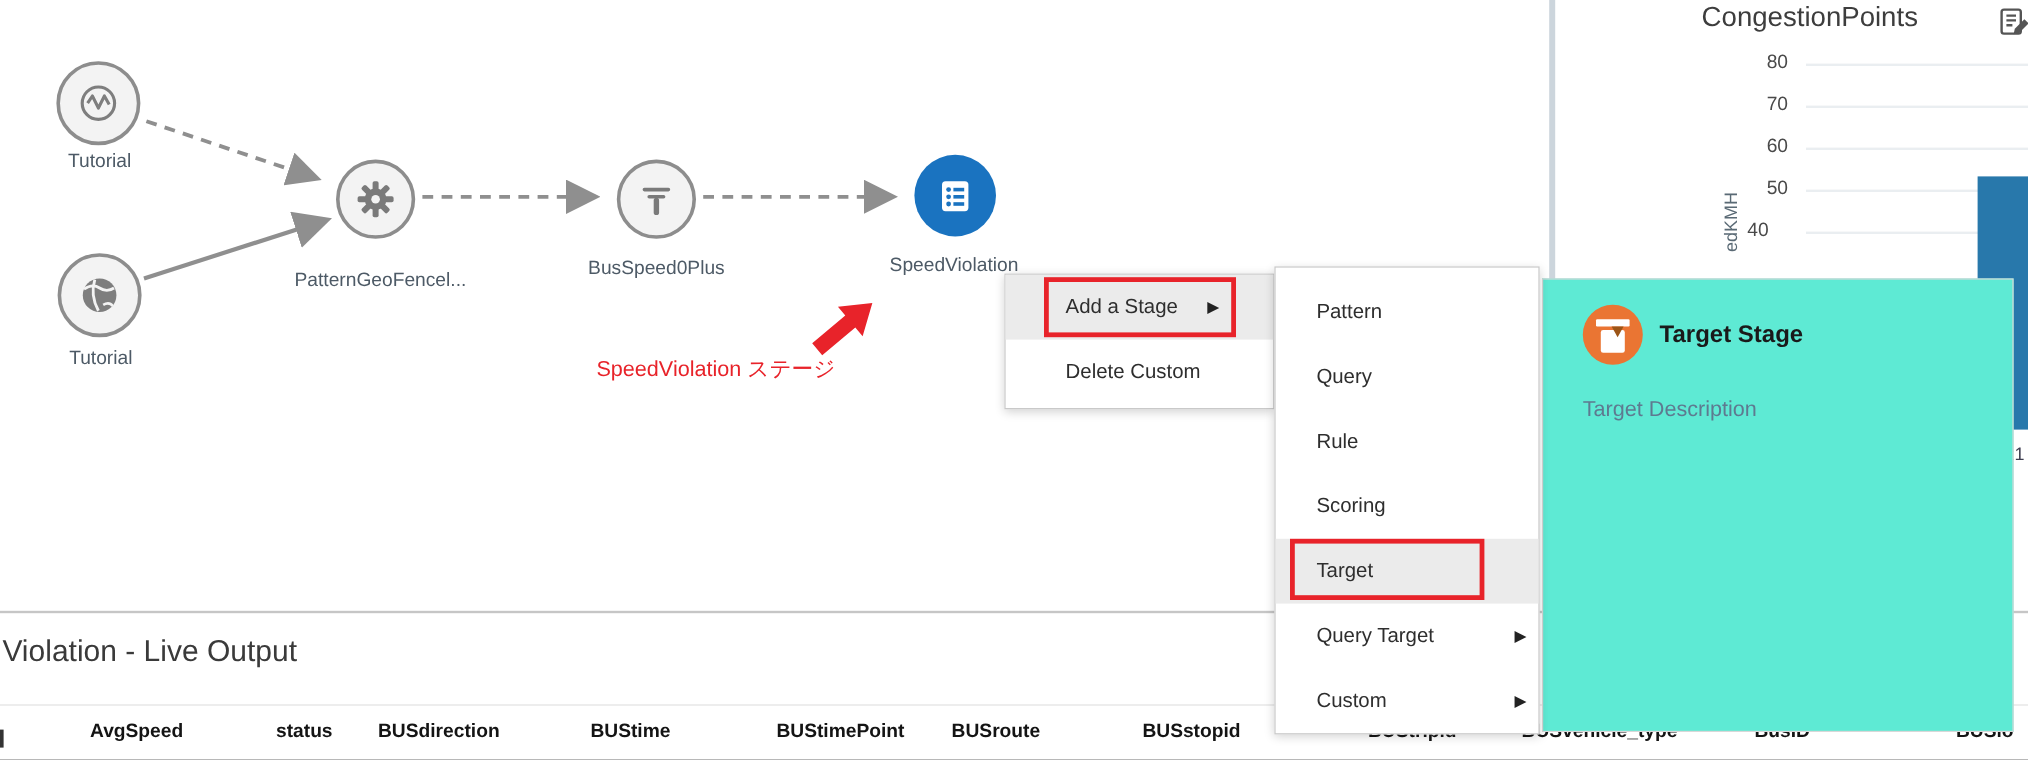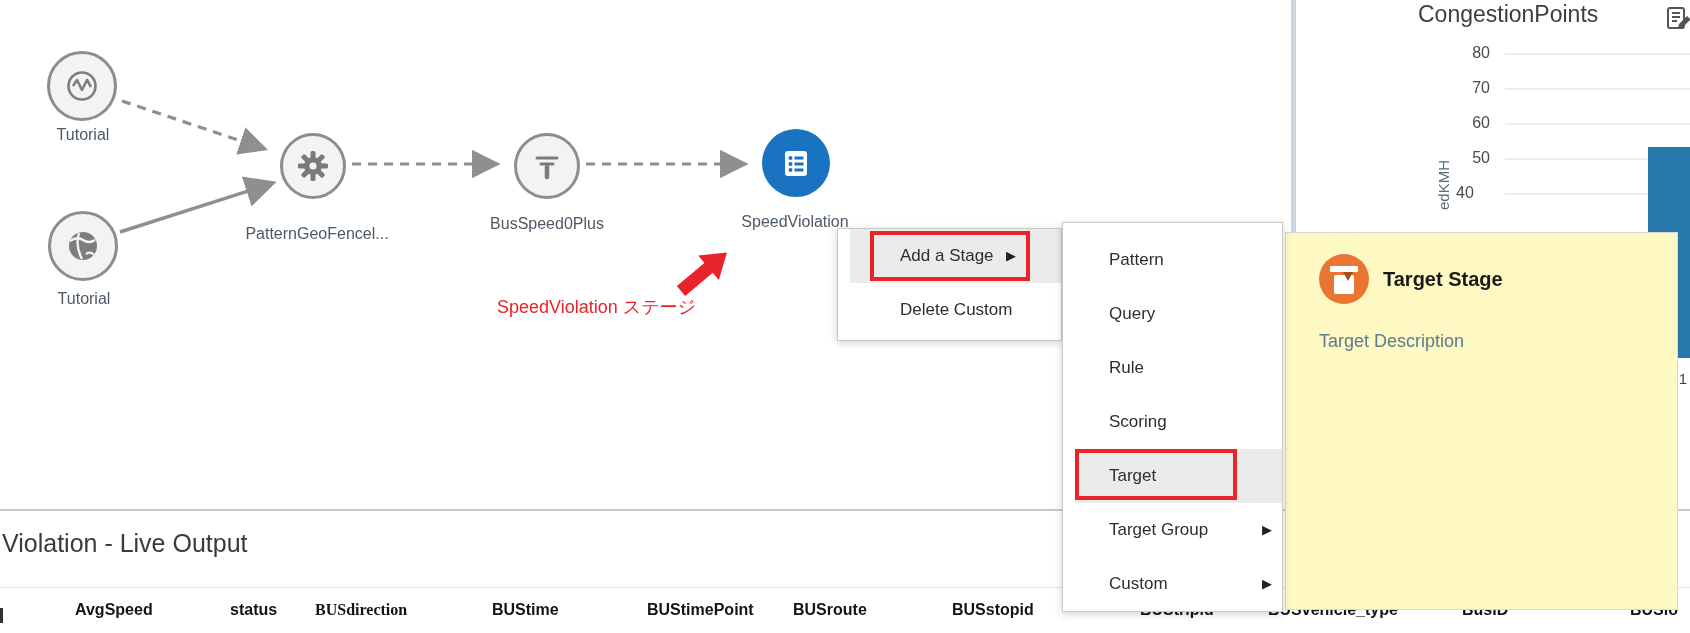--- a/index.html
+++ b/index.html
@@ -7,27 +7,27 @@
          font-family:"Liberation Sans",sans-serif;color:#333;}
   
   .node{position:absolute;border-radius:50%;display:flex;align-items:center;justify-content:center;box-sizing:border-box;}
   .node.gray{background:#f3f3f3;border:3px solid #8d8d8d;}
   .node.blue{background:#1a73c0;border:none;}
   .node-label{position:absolute;font-size:16px;color:#4d5a66;text-align:center;white-space:nowrap;}
   
   .red-text{position:absolute;color:#e8232a;font-size:18px;white-space:nowrap;}
   .red-box{position:absolute;border:4px solid #e8232a;pointer-events:none;z-index:5;}
   
-  .menu{position:absolute;background:#fff;border:1px solid #c9c9c9;box-shadow:0 2px 8px rgba(0,0,0,.18);z-index:30;box-sizing:border-box;padding-left:12px;}
+  .menu{position:absolute;background:#fff;border:1px solid #c9c9c9;box-shadow:0 2px 8px rgba(0,0,0,.18);z-index:30;box-sizing:border-box;}
   .menu-item{position:relative;height:54px;line-height:54px;font-size:17px;color:#2e2e2e;padding-left:50px;white-space:nowrap;}
   .menu2 .menu-item{padding-left:34px;}
   .menu-item.hl{background:#ebebeb;}
   .mi-arrow{position:absolute;top:0;font-size:13px;color:#222;}
   
-  #target-popup{position:absolute;left:1285px;top:232px;width:393px;height:378px;background:#fef9c3;
+  #target-popup{position:absolute;left:1285px;top:232px;width:393px;height:378px;background:#5eead4;
                 border:1px solid #d8d8d8;z-index:20;box-sizing:border-box;}
   #popup-icon{position:absolute;left:33px;top:21px;width:50px;height:50px;border-radius:50%;background:#ea7533;}
   #popup-title{position:absolute;left:97px;top:35px;font-size:20px;font-weight:bold;color:#1a1a1a;}
   #popup-desc{position:absolute;left:33px;top:98px;font-size:18px;color:#5e7a90;}
   
   .chart-el{position:absolute;z-index:3;}
   .gridline{height:2px;background:#eaeef1;width:185px;left:1505px;}
   .ytick{left:1440px;width:50px;text-align:right;font-size:16px;color:#4a4a4a;}
   
   .bottom-el{position:absolute;z-index:2;}
@@ -135,21 +135,21 @@
   <div class="chart-el" style="left:1648px;top:147px;width:42px;height:211px;background:#2878ab;"></div>
   <div class="chart-el" style="left:1668px;top:370px;font-size:15px;color:#3f3f51;">R1</div>
 
   <div class="bottom-el" style="left:0;top:509px;width:1690px;height:2px;background:#c6c6c6;"></div>
   <div class="bottom-el" style="left:2px;top:529px;font-size:25px;color:#3a3a3a;">Violation - Live Output</div>
   <div class="bottom-el" style="left:0;top:587px;width:1690px;height:1px;background:#e2e2e2;"></div>
   <div class="bottom-el" style="left:0;top:608px;width:3px;height:15px;background:#333;"></div>
 
   <div class="th" style="left:75px;">AvgSpeed</div>
   <div class="th" style="left:230px;">status</div>
-  <div class="th" style="left:315px;font-family:Liberation Serif, serif;">BUSdirection</div>
+  <div class="th" style="left:315px;">BUSdirection</div>
   <div class="th" style="left:492px;">BUStime</div>
   <div class="th" style="left:647px;">BUStimePoint</div>
   <div class="th" style="left:793px;">BUSroute</div>
   <div class="th" style="left:952px;">BUSstopid</div>
   <div class="th" style="left:1140px;">BUStripid</div>
   <div class="th" style="left:1268px;">BUSvehicle_type</div>
   <div class="th" style="left:1462px;">BusID</div>
   <div class="th" style="left:1630px;">BUSlo</div>
 
   <div id="target-popup">
@@ -185,21 +185,21 @@
     <div class="menu-item">
       <span>Rule</span>
     </div>
     <div class="menu-item">
       <span>Scoring</span>
     </div>
     <div class="menu-item hl">
       <span>Target</span>
     </div>
     <div class="menu-item">
-      <span>Target Group</span>
+      <span>Query Target</span>
       <span class="mi-arrow" style="right:10px;">▶</span>
     </div>
     <div class="menu-item">
       <span>Custom</span>
       <span class="mi-arrow" style="right:10px;">▶</span>
     </div>
   </div>
   <div class="red-box" style="left:1075px;top:449px;width:154px;height:43px;z-index:35;"></div>
 
 </div>

